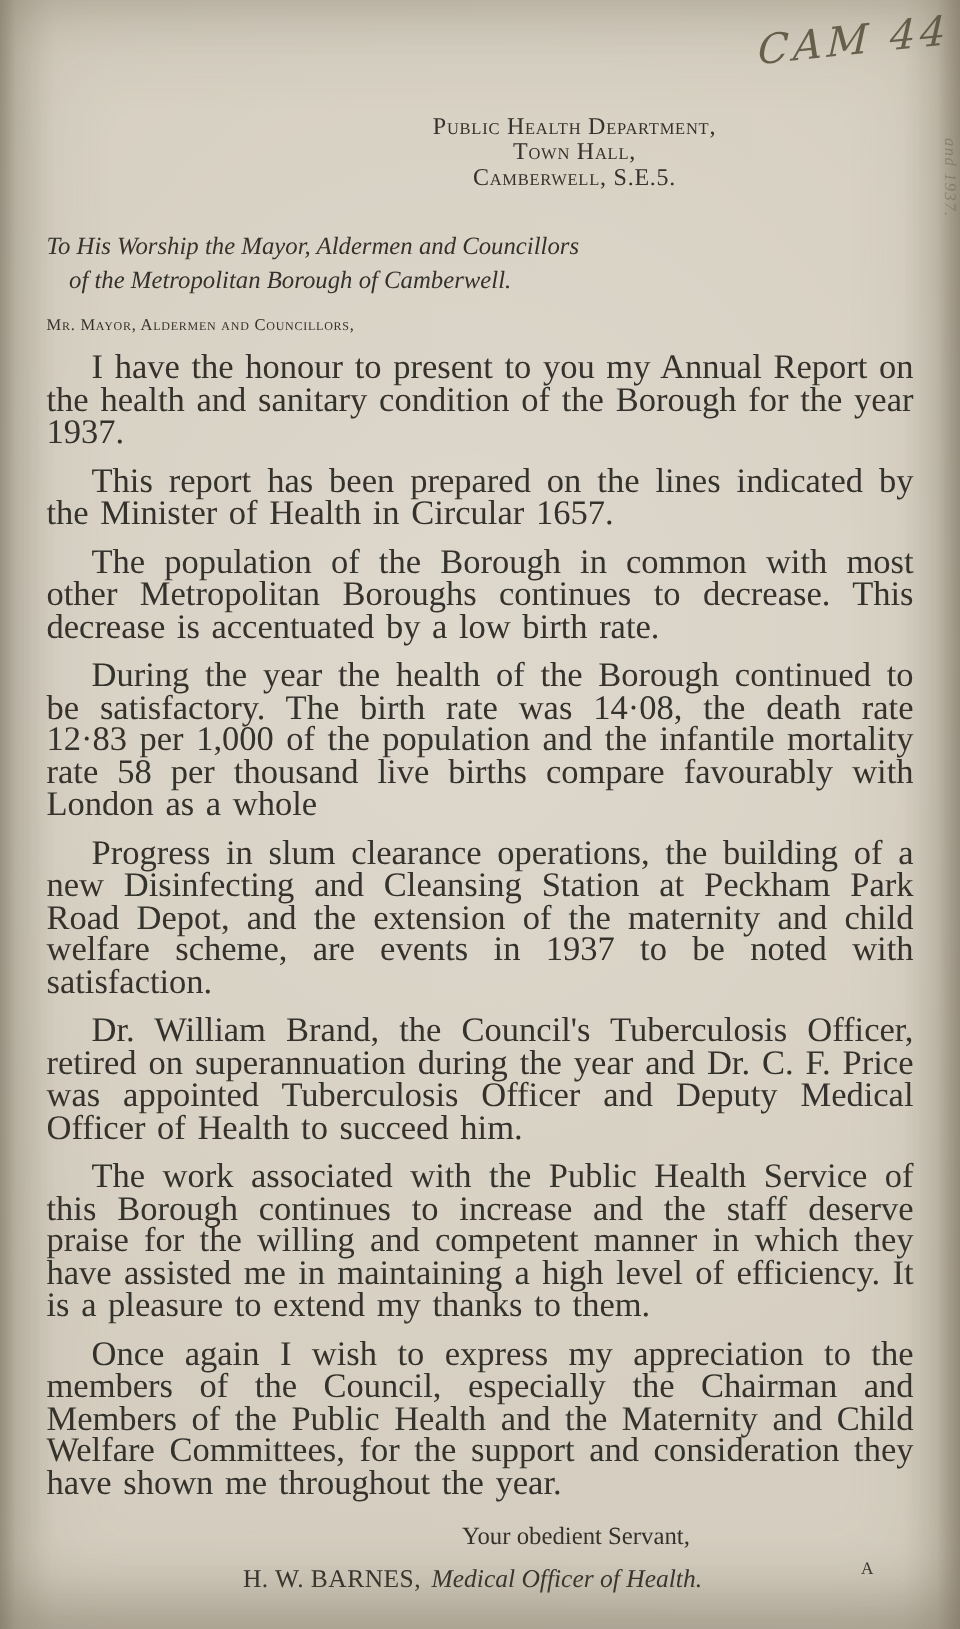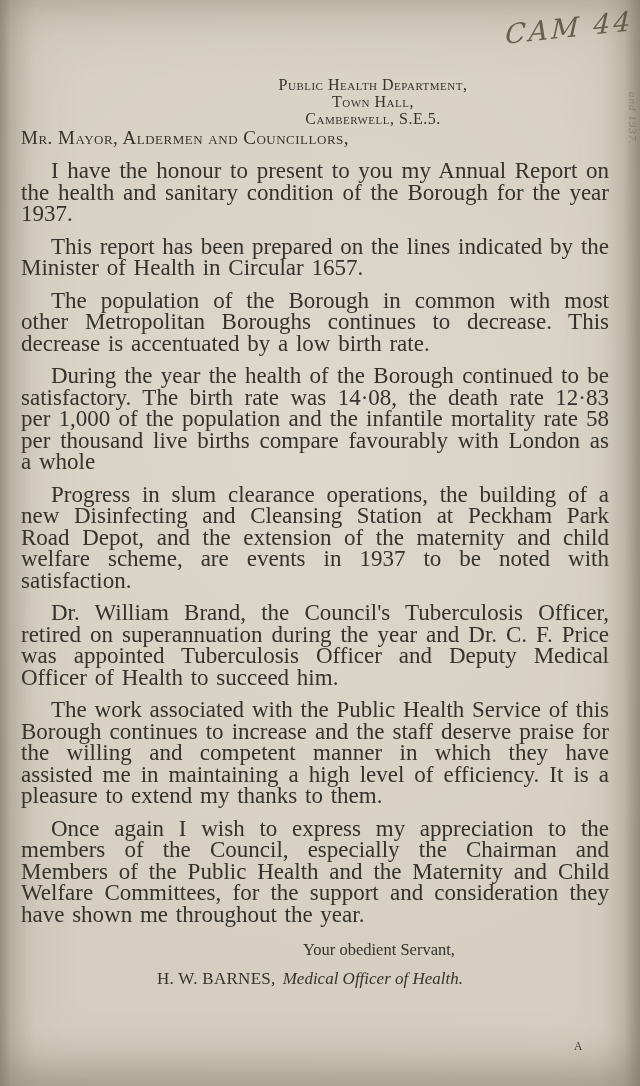--- a/index.html
+++ b/index.html
@@ -15,21 +15,21 @@
       #d4cdbe;
   }
   .sheet::after {
     content:""; position:absolute; inset:0; pointer-events:none;
     box-shadow:
       inset 0 0 70px rgba(110,100,80,0.30),
       inset 0 -22px 34px rgba(105,95,75,0.28),
       inset 0 10px 26px rgba(140,130,110,0.18);
   }
 
-  .content { position:absolute; left:21px; right:31px; top:0; }
+  .content { position:absolute; left:31px; right:31px; top:0; }
 
   .sc  { font-variant: small-caps; letter-spacing:0.5px; }
   .it  { font-style: italic; }
 
   .handwritten {
     position:absolute; top:12px; right:6px; z-index:3;
     font-family:"DejaVu Serif", serif; font-style:italic;
     font-size:27px; letter-spacing:3px; color:#5c5440;
     transform: rotate(-6deg) skewX(-8deg); opacity:.9;
   }
@@ -42,21 +42,21 @@
 
   .letterhead {
     margin-top:76px; margin-left:217px; width:270px;
     text-align:center; font-size:16px; line-height:17px;
   }
   .letterhead .date { transform: translateX(27px); }
 
   .salutation { margin-top:26px; font-size:16.5px; line-height:22.5px; }
   .sal2 { padding-left:15px; }
 
-  .greeting { font-size:19px; }
+  .greeting { margin-top:13px; font-size:11px; }
 
   .body-p {
     margin-top:11px;
     font-size:23px; line-height:21.5px;
     text-align: justify; text-indent:30px;
     word-spacing:2px;
   }
 
   .valediction {
     margin-top:15px; font-size:16.5px;
@@ -84,20 +84,24 @@
   <div class="edge-bleed">and 1937.</div>
 
   <div class="content">
 
     <div class="letterhead">
       <div class="sc">Public Health Department,</div>
       <div class="sc">Town Hall,</div>
       <div class="sc">Camberwell, S.E.5.</div>
     </div>
 
+    <div class="salutation it">
+      <div>To His Worship the Mayor, Aldermen and Councillors</div>
+      <div class="sal2">of the Metropolitan Borough of Camberwell.</div>
+    </div>
 
     <div class="greeting sc">Mr. Mayor, Aldermen and Councillors,</div>
 
     <p class="body-p">I have the honour to present to you my Annual Report on the health and sanitary condition of the Borough for the year 1937.</p>
     <p class="body-p">This report has been prepared on the lines indicated by the Minister of Health in Circular 1657.</p>
     <p class="body-p">The population of the Borough in common with most other Metropolitan Boroughs continues to decrease. This decrease is accentuated by a low birth rate.</p>
     <p class="body-p">During the year the health of the Borough continued to be satisfactory. The birth rate was 14·08, the death rate 12·83 per 1,000 of the population and the infantile mortality rate 58 per thousand live births compare favourably with London as a whole</p>
     <p class="body-p">Progress in slum clearance operations, the building of a new Disinfecting and Cleansing Station at Peckham Park Road Depot, and the extension of the maternity and child welfare scheme, are events in 1937 to be noted with satisfaction.</p>
     <p class="body-p">Dr. William Brand, the Council's Tuberculosis Officer, retired on superannuation during the year and Dr. C. F. Price was appointed Tuberculosis Officer and Deputy Medical Officer of Health to succeed him.</p>
     <p class="body-p">The work associated with the Public Health Service of this Borough continues to increase and the staff deserve praise for the willing and competent manner in which they have assisted me in maintaining a high level of efficiency. It is a pleasure to extend my thanks to them.</p>

